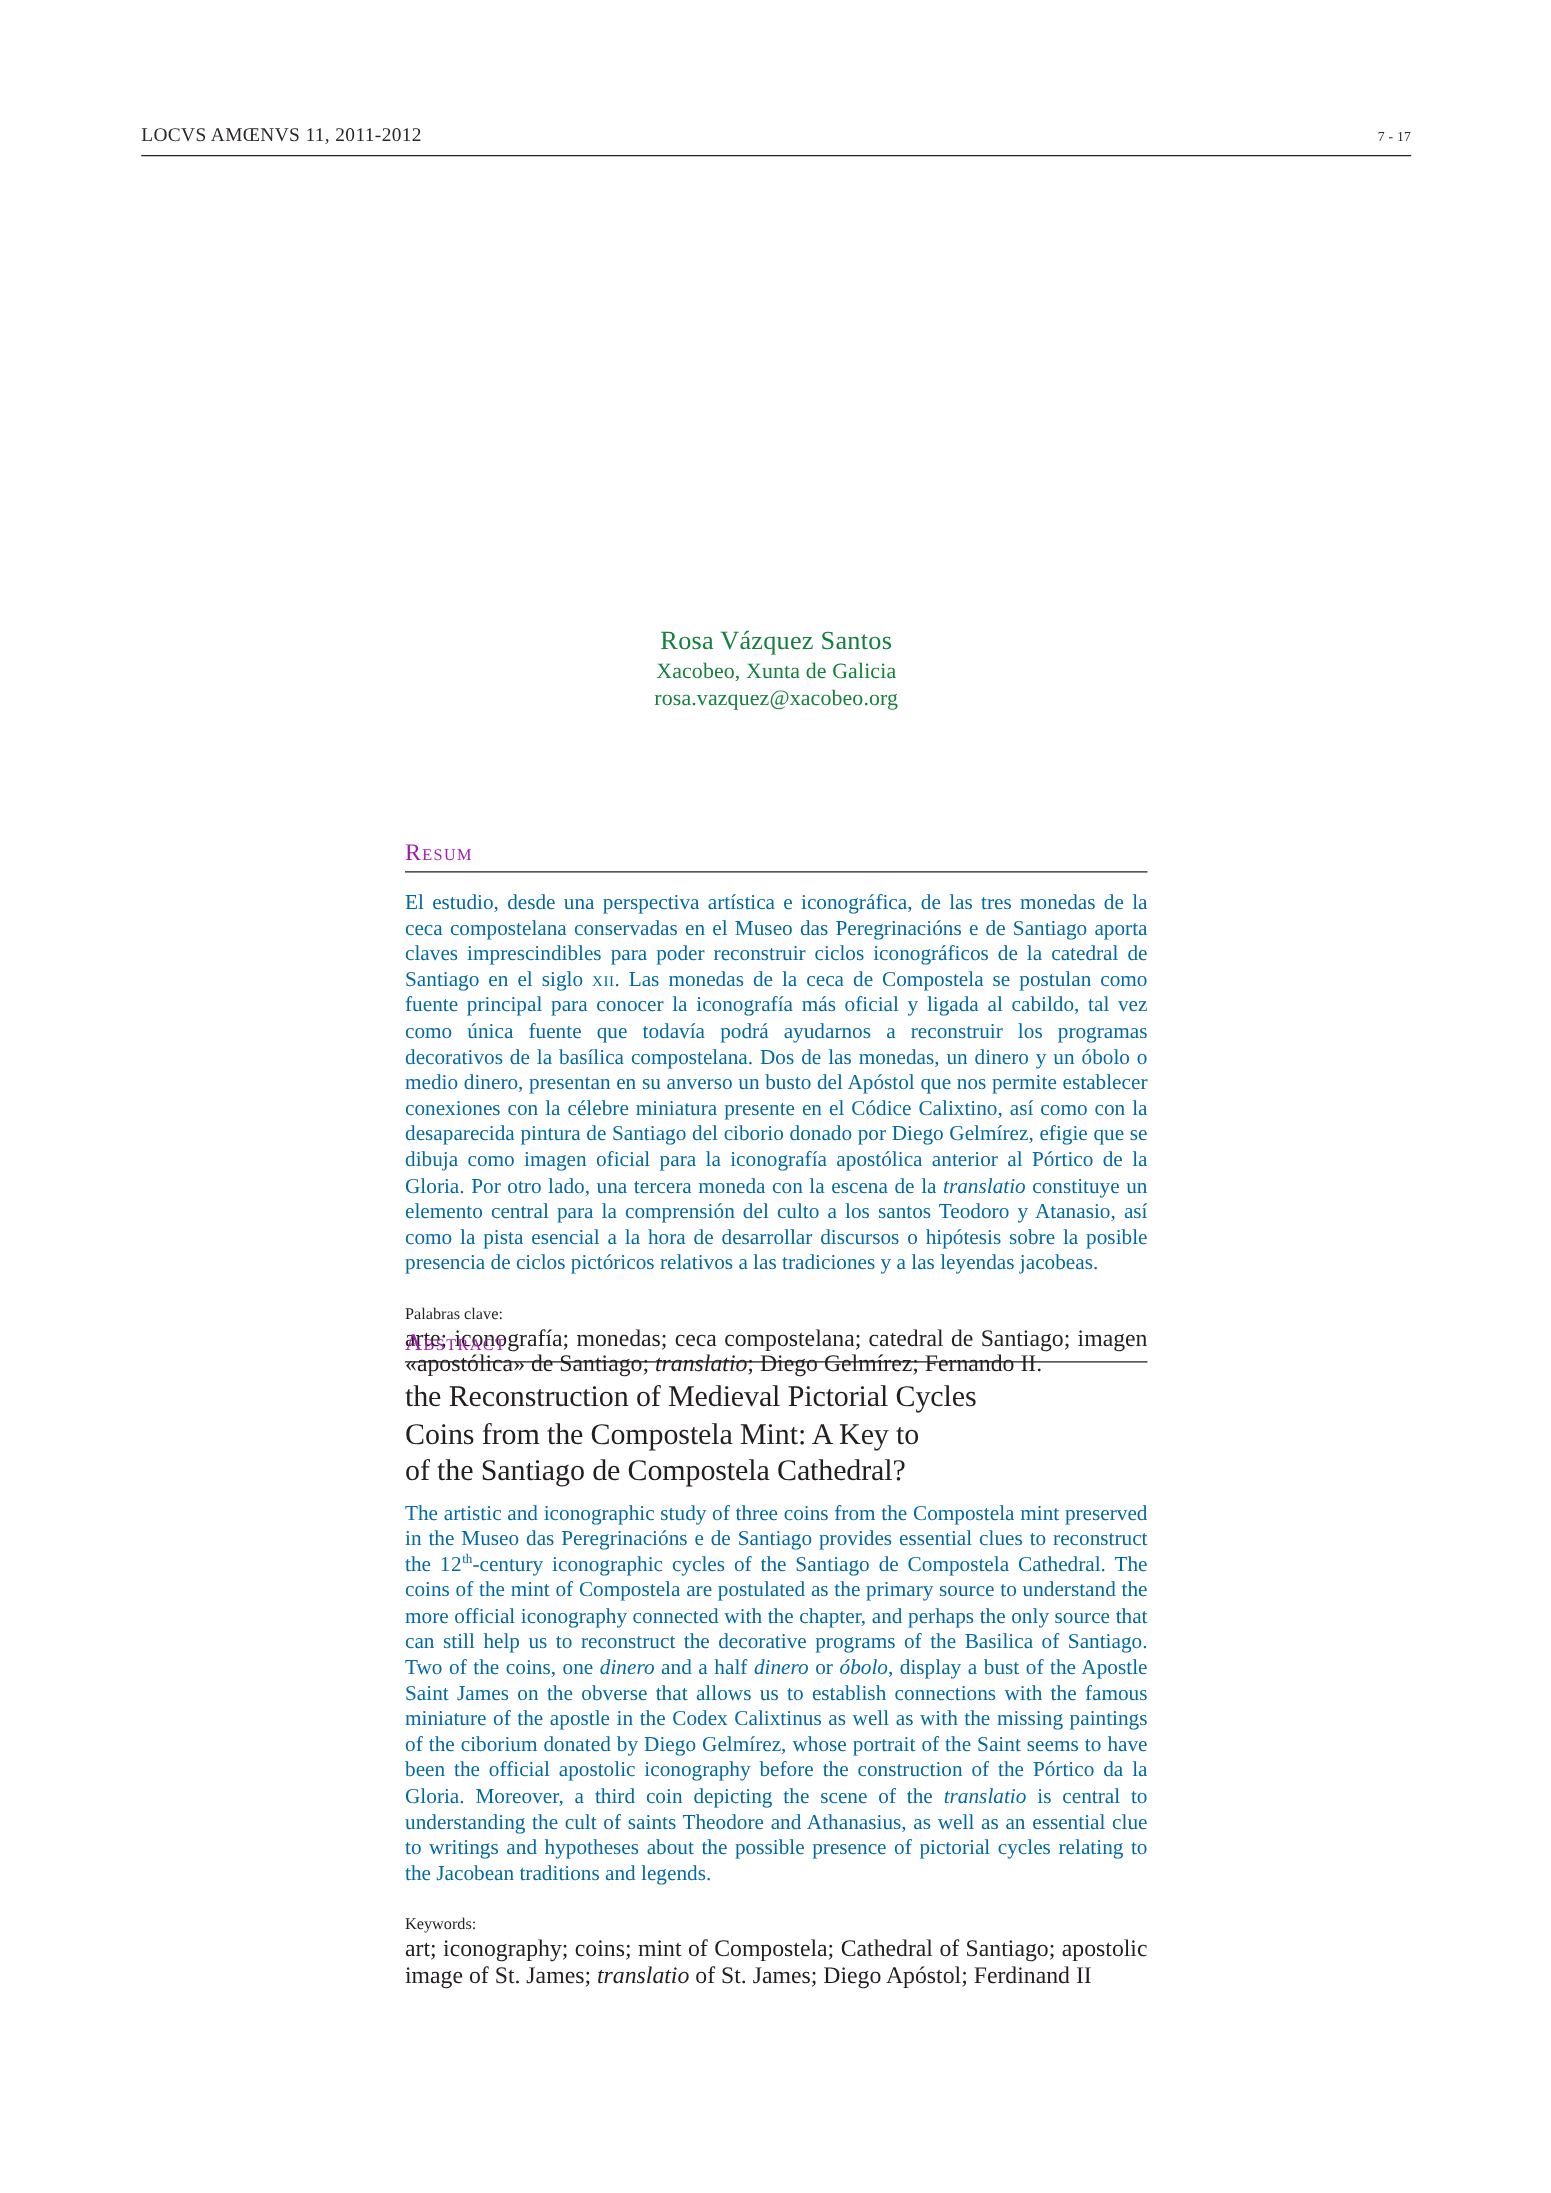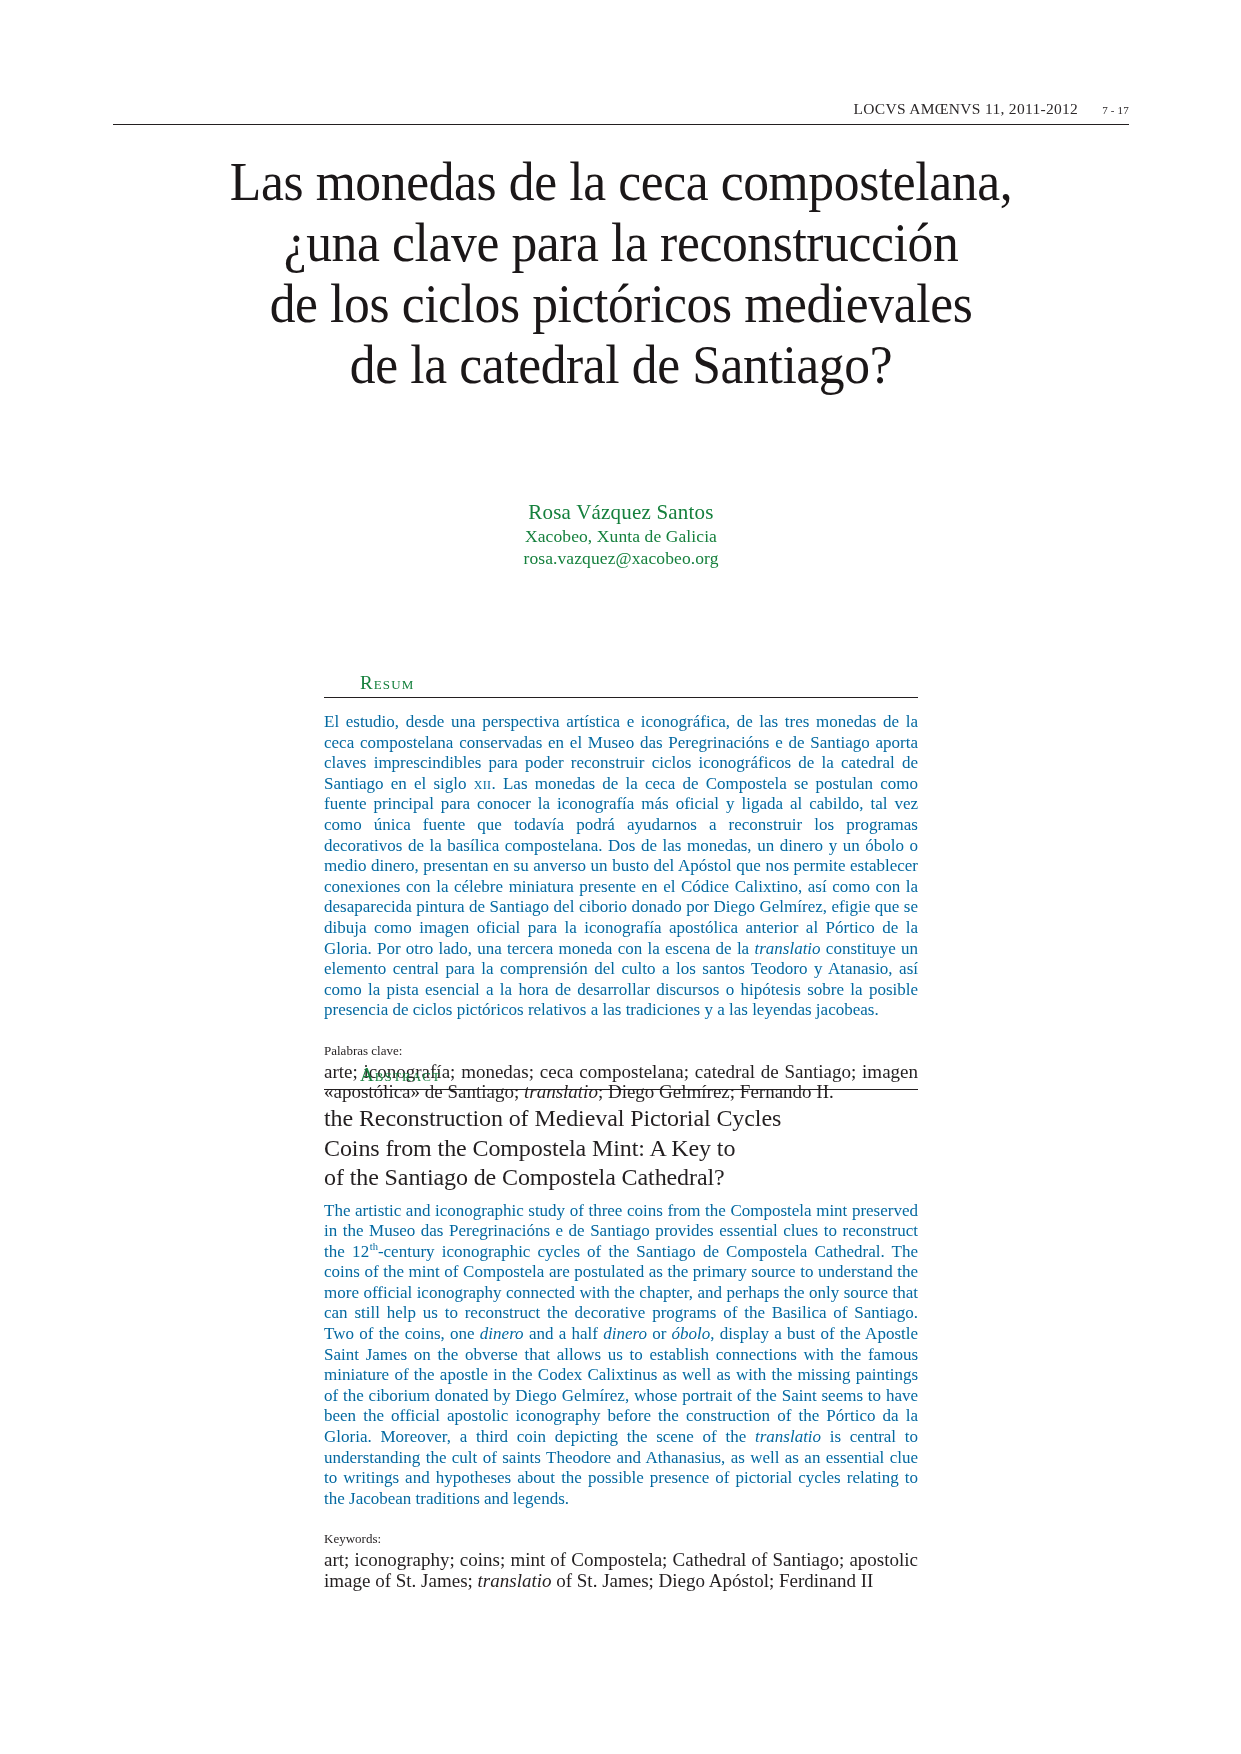--- a/index.html
+++ b/index.html
@@ -23,21 +23,21 @@
     box-sizing: border-box;
   }
 
   
   .running-head {
     position: absolute;
     left: 113px;
     top: 100px;
     width: 1016px;
     display: flex;
-    justify-content: flex-end;
+    justify-content: space-between;
     align-items: baseline;
     font-size: 15.5px;
     letter-spacing: 0.2px;
     color: #2b2728;
   }
   .running-head .journal {
     font-variant: small-caps;
     letter-spacing: 0.3px;
     white-space: nowrap;
   }
@@ -103,24 +103,23 @@
     left: 324px;
     width: 594px;
   }
   #resum-section { top: 672px; }
   #abstract-section { top: 1064px; }
 
   .section-label {
     font-variant: small-caps;
     font-size: 19px;
     letter-spacing: 1.1px;
-    color: #15803d;
+    color: #a21caf;
     padding-bottom: 3px;
     line-height: 22px;
-    margin-left: 36px;
   }
   .section-rule {
     width: 100%;
     height: 1px;
     background: #231f20;
     margin-bottom: 14px;
   }
 
   .abs-body {
     font-size: 17px;
@@ -162,28 +161,20 @@
 <body>
 
 <div class="page">
 
   <div class="running-head">
     <span class="journal">LOCVS AMŒNVS 11, 2011-2012</span>
     <span class="pages">7 - 17</span>
   </div>
   <div class="head-rule"></div>
 
-  <div class="title-block">
-    <h1 class="doc-title">
-      <span class="tline">Las monedas de la ceca compostelana,</span>
-      <span class="tline">¿una clave para la reconstrucción</span>
-      <span class="tline">de los ciclos pictóricos medievales</span>
-      <span class="tline">de la catedral de Santiago?</span>
-    </h1>
-  </div>
 
   <div class="author-block">
     <div class="author-name">Rosa Vázquez Santos</div>
     <div class="author-affil">Xacobeo, Xunta de Galicia</div>
     <div class="author-email">rosa.vazquez@xacobeo.org</div>
   </div>
 
   <div class="section" id="resum-section">
     <div class="section-label">Resum</div>
     <div class="section-rule"></div>

